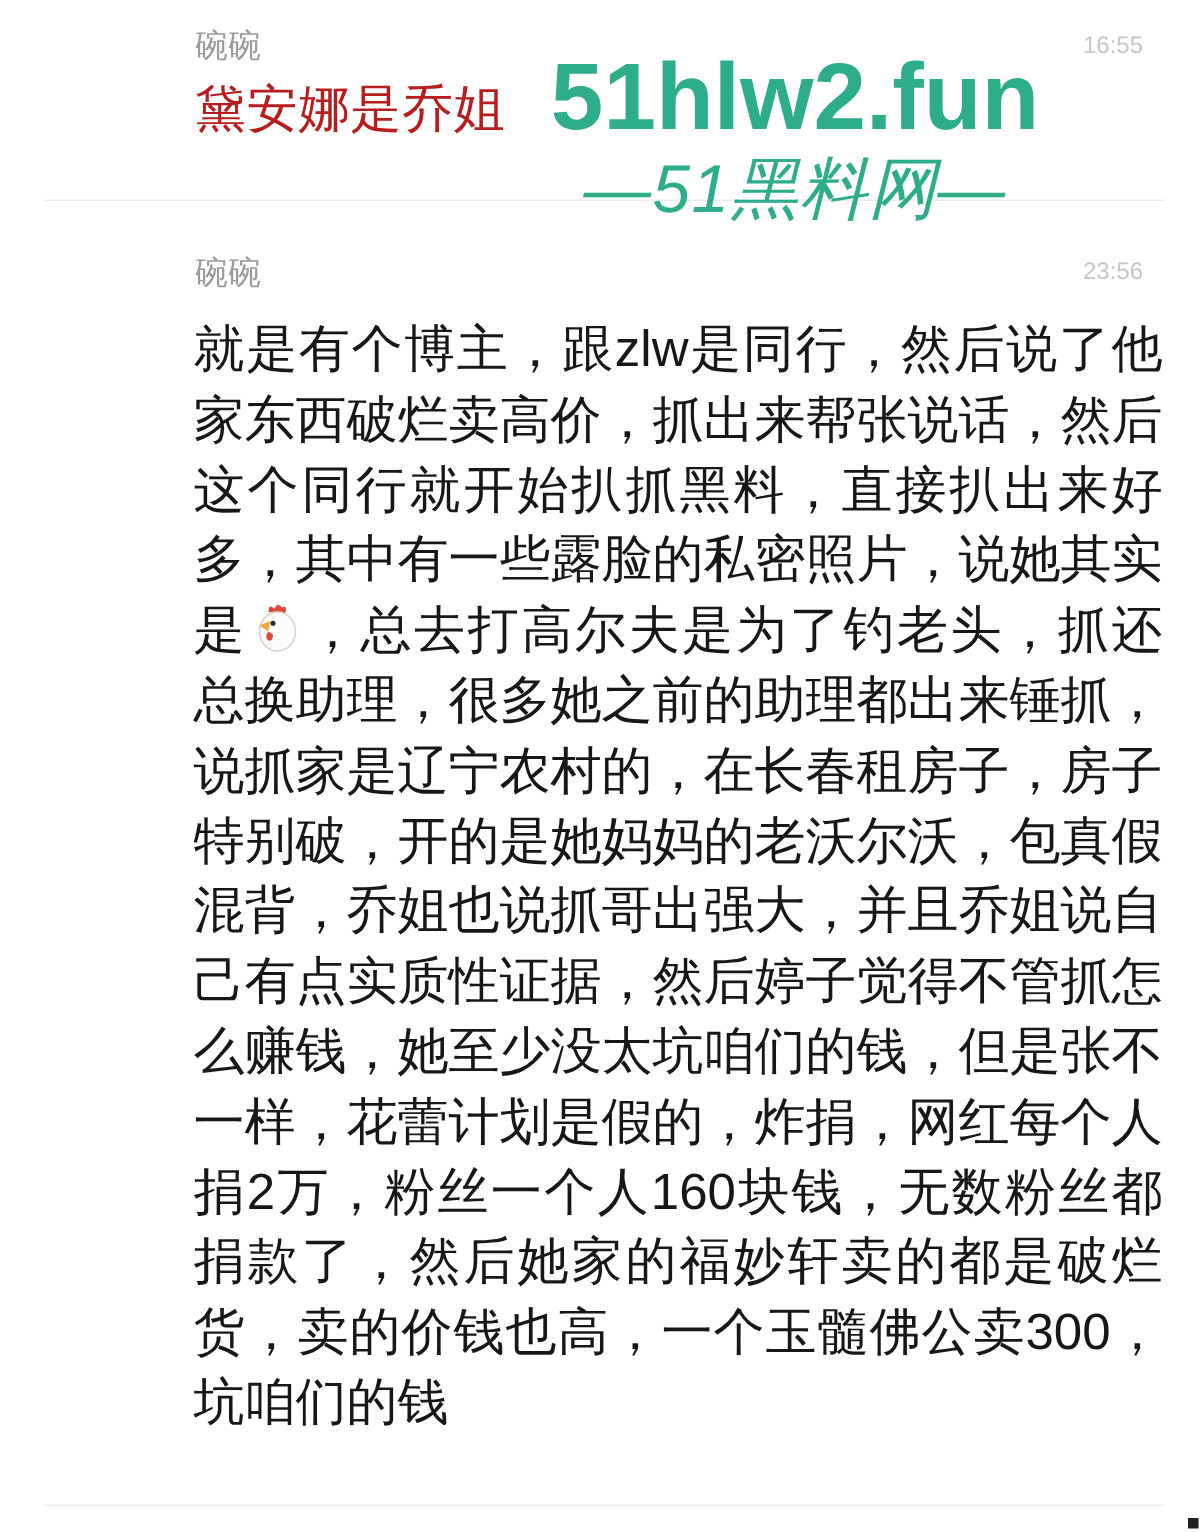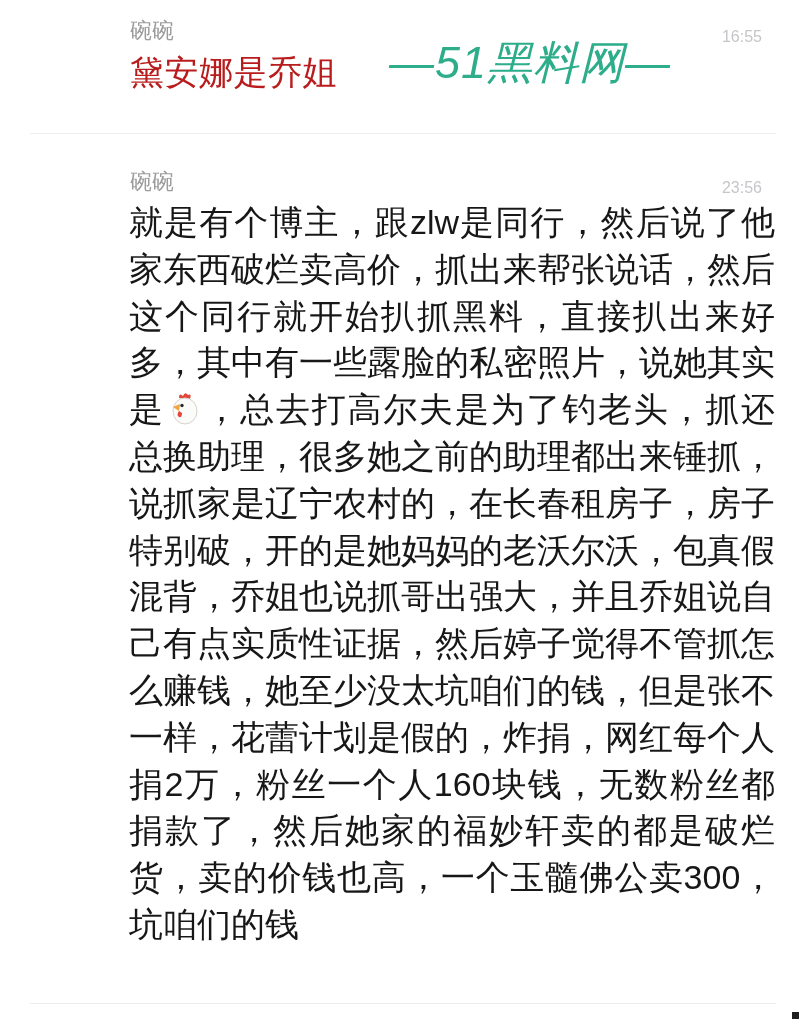--- a/index.html
+++ b/index.html
@@ -8,21 +8,21 @@
     background:#ffffff;
     font-family:"Liberation Sans","DejaVu Sans",sans-serif;
     overflow:hidden;
     position:relative;
   }
   .screen { position:absolute; inset:0; }
 
   
   .msg-header {
     position:absolute; left:130px; right:38px;
-    display:flex; justify-content:space-between; align-items:flex-end;
+    display:flex; justify-content:space-between; align-items:center;
   }
   .sender { color:#9b9b9b; font-size:22px; }
   .time   { color:#c6c6ca; font-size:16px; }
 
   .m1-header { top:16px; }
   .m1-text {
     position:absolute; top:50px; left:130px;
     font-size:34px; color:#b91c1c; letter-spacing:0.5px;
   }
 
@@ -41,21 +41,21 @@
   .wm-line1 {
     font-size:63px; font-weight:900; letter-spacing:0px;
   }
   .wm-line2 {
     font-size:45px; font-weight:400; font-style:italic;
     margin-top:6px; letter-spacing:1px;
   }
 
   .m2-header { top:167px; }
   .m2-body {
-    position:absolute; top:199px; left:129px; width:646px;
+    position:absolute; top:210px; left:129px; width:646px;
     font-size:34px; line-height:46.8px; color:#171717;
     text-align:justify; word-break:break-word;
     z-index:2;
   }
   .emoji {
     display:inline-block; width:36px; height:36px;
     vertical-align:-6px; margin:0 1px;
   }
   .emoji svg { display:block; }
 
@@ -71,20 +71,21 @@
 
   <div class="msg-header m1-header">
     <span class="sender">碗碗</span>
     <span class="time">16:55</span>
   </div>
   <div class="m1-text">黛安娜是乔姐</div>
 
   <div class="divider divider-1"></div>
 
   <div class="watermark" style="color: rgb(46, 173, 139);">
+    <div class="wm-line1">51hlw2.fun</div>
     <div class="wm-line2">—51黑料网—</div>
   </div>
 
   <div class="msg-header m2-header">
     <span class="sender">碗碗</span>
     <span class="time">23:56</span>
   </div>
   <div class="m2-body"><span>就是有个博主，跟zlw是同行，然后说了他家东西破烂卖高价，抓出来帮张说话，然后这个同行就开始扒抓黑料，直接扒出来好多，其中有一些露脸的私密照片，说她其实是</span><span class="emoji" aria-label="🐔">
       <svg viewBox="0 0 36 36" width="36" height="36" aria-hidden="true">
         <path d="M13 7 Q13 1 17 5 Q19 0 22 4 Q26 2 24 8 Z" fill="#e2473a"></path>

